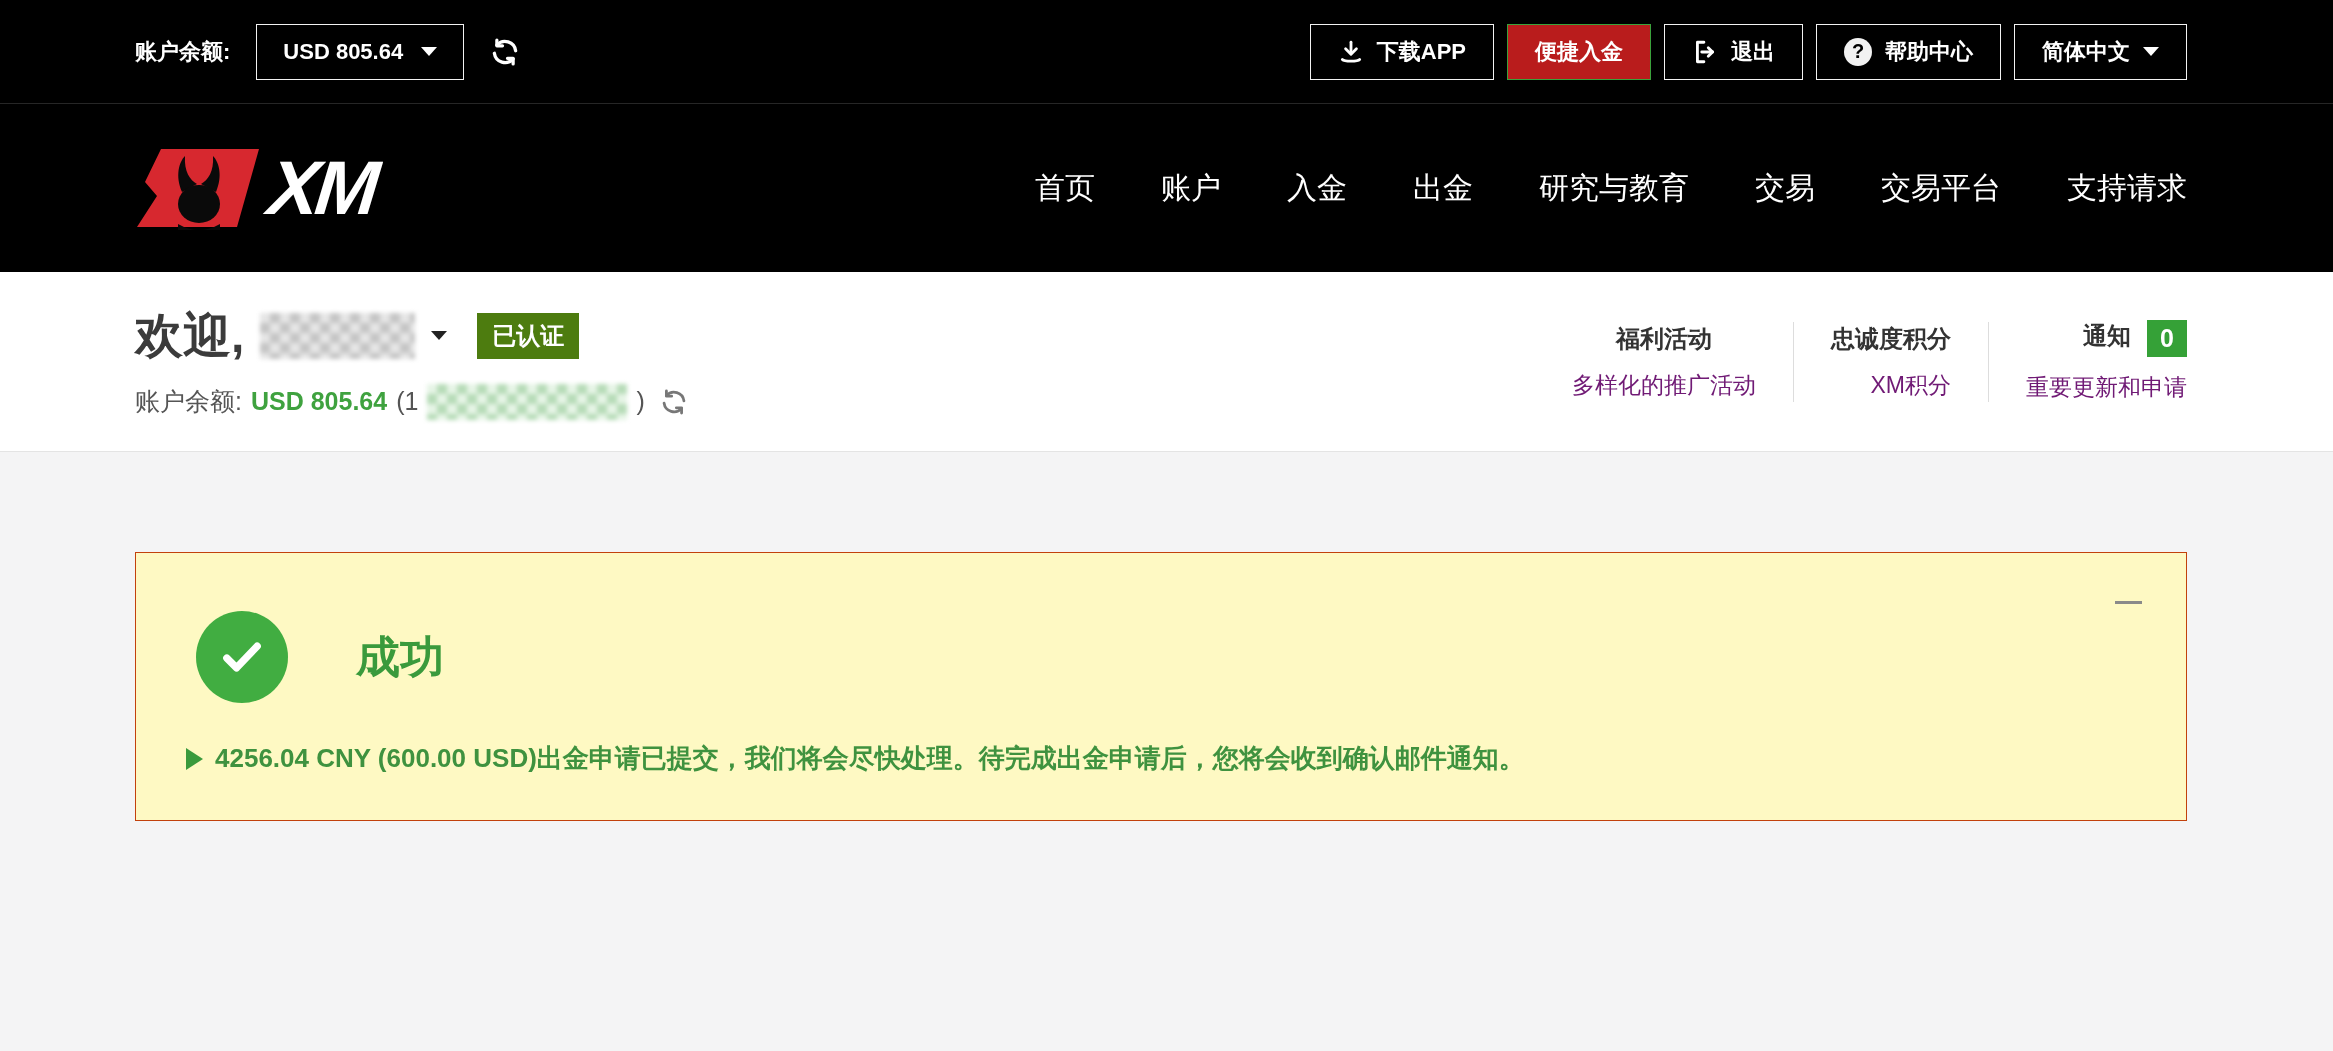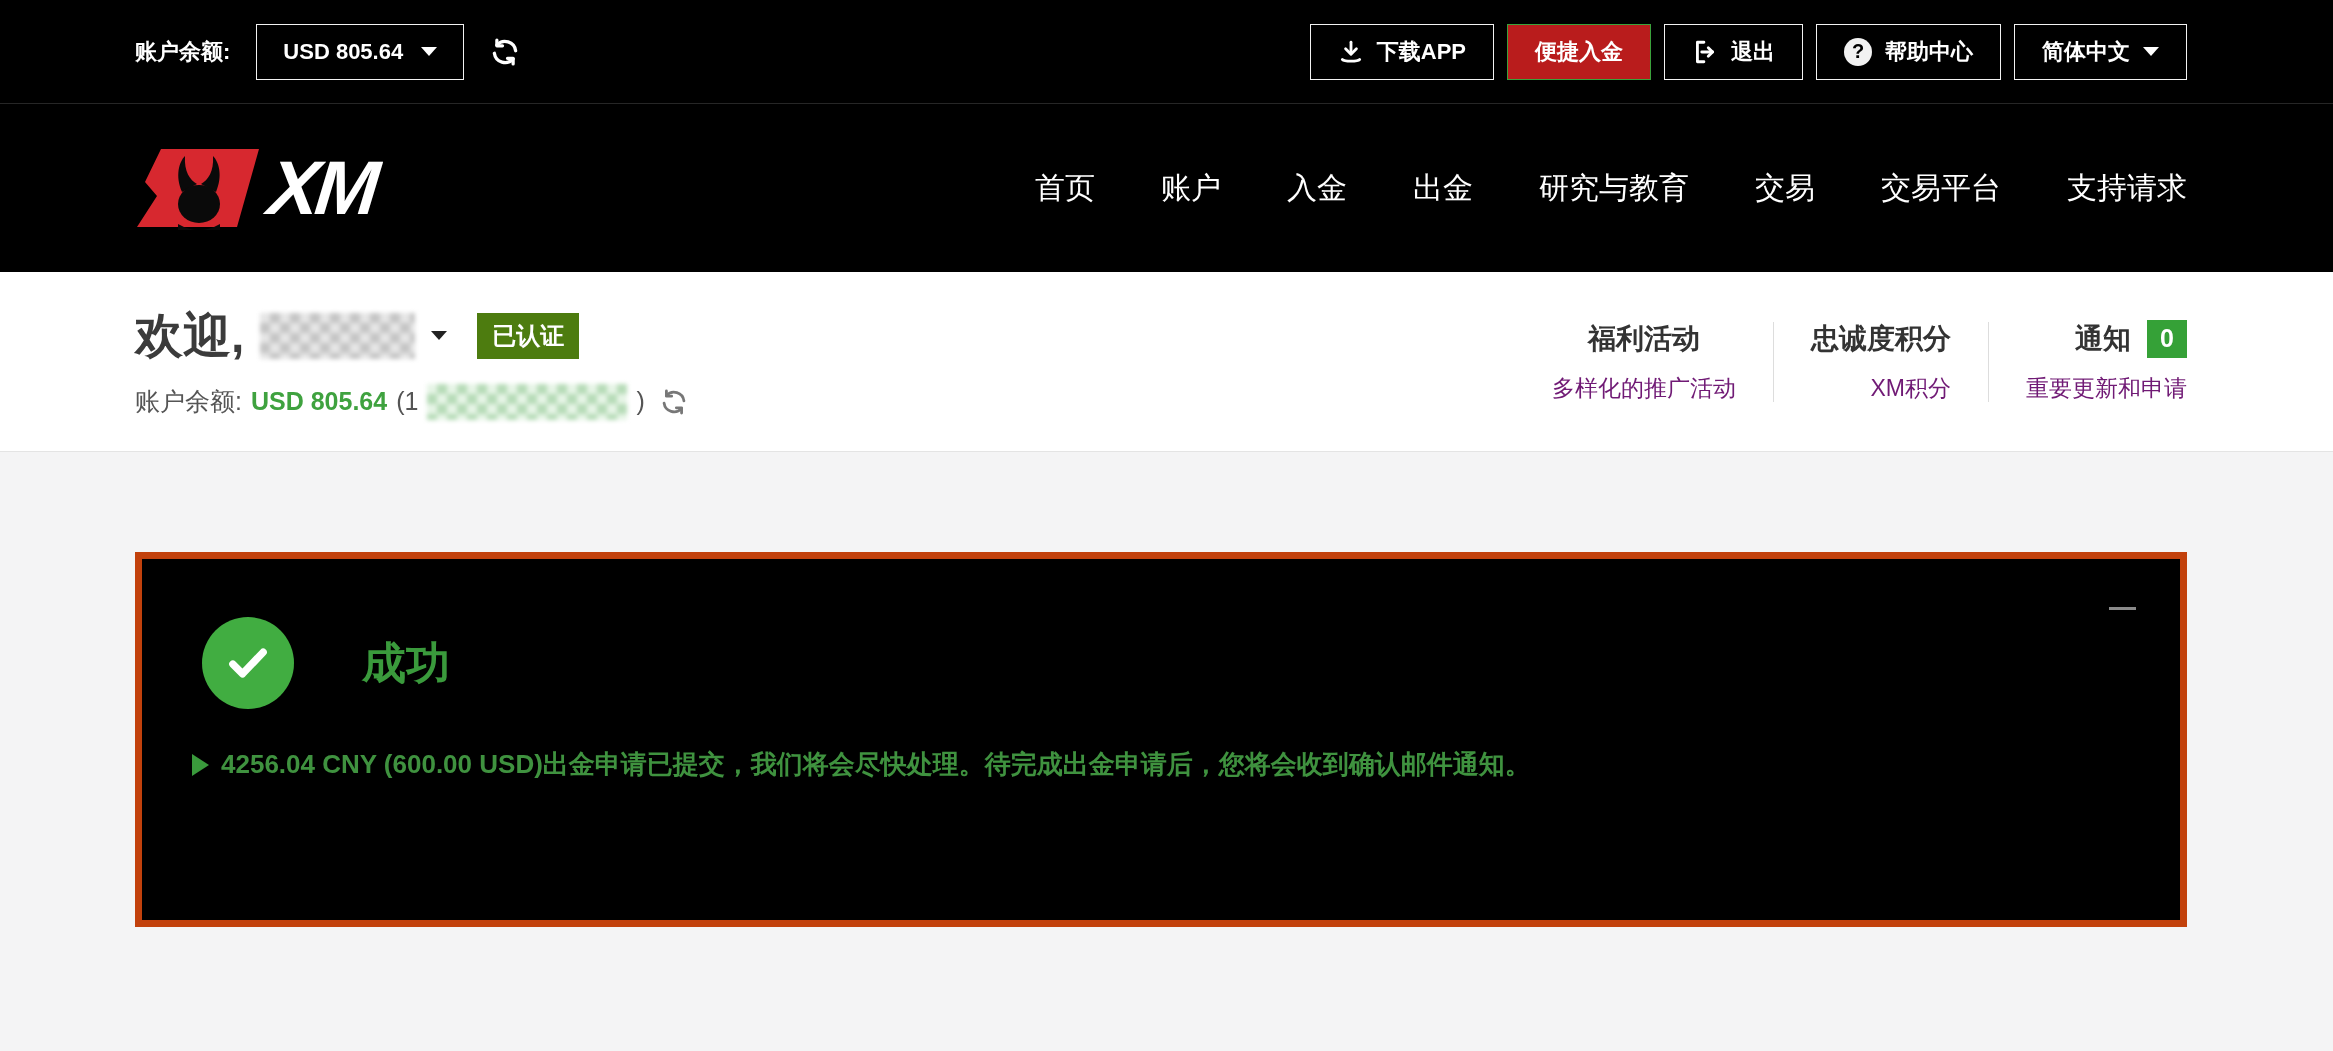--- a/index.html
+++ b/index.html
@@ -91,38 +91,38 @@
     font-size:24px; font-weight:bold;
     padding:7px 15px; margin-left:14px;
   }
   .welcome-row2 { display:flex; align-items:center; gap:9px; font-size:25px; color:#555; }
   .acct-balance-value { color:#3fa23f; font-weight:bold; }
 
   .welcome-right { margin-left:auto; display:flex; align-items:center; gap:37px; }
   .widget { display:flex; flex-direction:column; gap:15px; cursor:pointer; }
   .widget.center { align-items:center; }
   .widget.right { align-items:flex-end; }
-  .widget-title { font-size:28px; font-weight:bold; color:#333; white-space:nowrap; }
+  .widget-title { font-size:24px; font-weight:bold; color:#333; white-space:nowrap; }
   .widget-subtitle { font-size:23px; color:#701a75; white-space:nowrap; }
   .widget-title-row { display:flex; gap:16px; }
   .notify-badge {
     background:#35a137; color:#fff;
     font-size:25px; font-weight:bold;
     padding:4px 13px;
   }
   .vdivider { width:1px; height:80px; background:#ddd; }
 
   
   .content { position:relative; height:598px; }
   .success-box {
     position:relative;
     margin:100px 146px 0 135px;
-    height:375px;
-    background:#000000;
-    border:7px solid #c2410c;
+    height:269px;
+    background:#fef9c3;
+    border:1px solid #c2410c;
   }
   .success-head {
     display:flex; align-items:center; gap:68px;
     padding:58px 0 0 60px;
   }
   .check-circle {
     width:92px; height:92px; border-radius:50%;
     background:#41ad41;
     display:flex; align-items:center; justify-content:center;
     flex-shrink:0;

